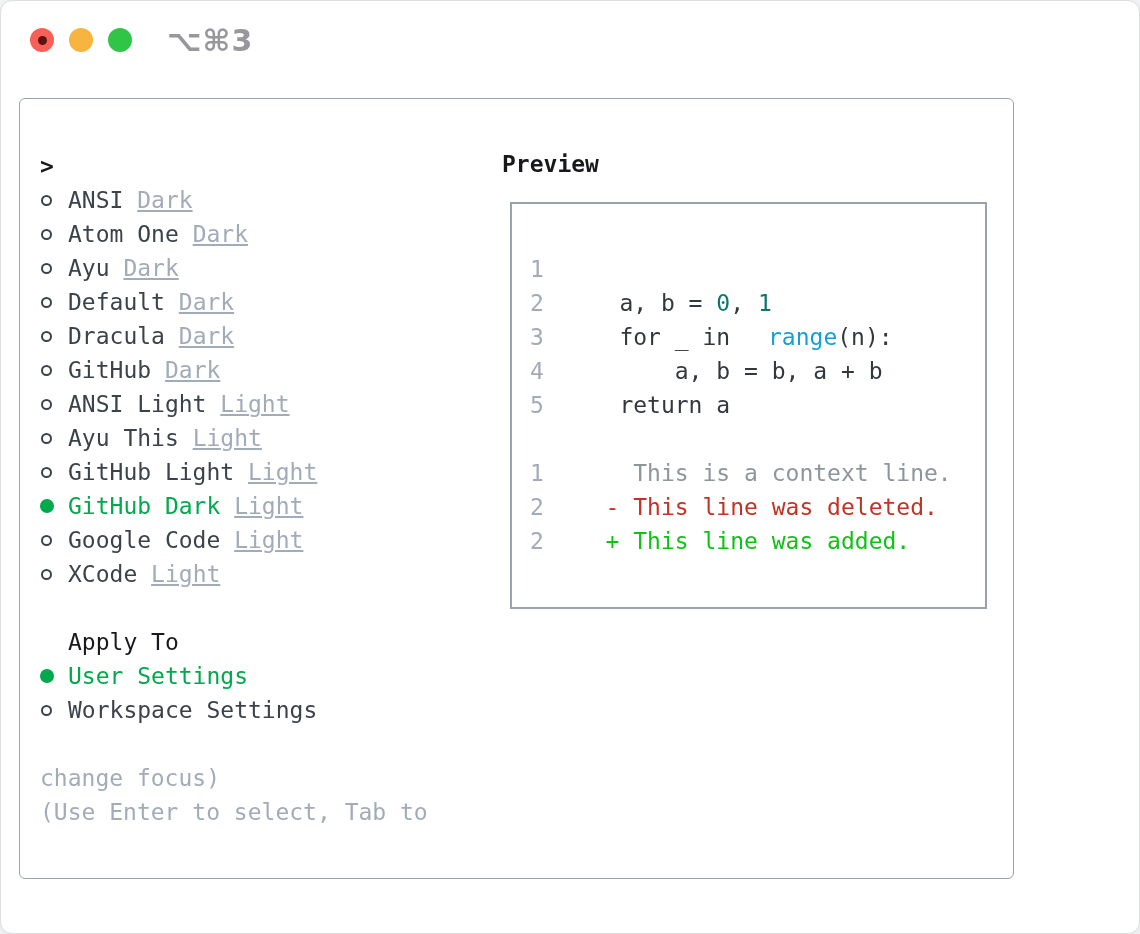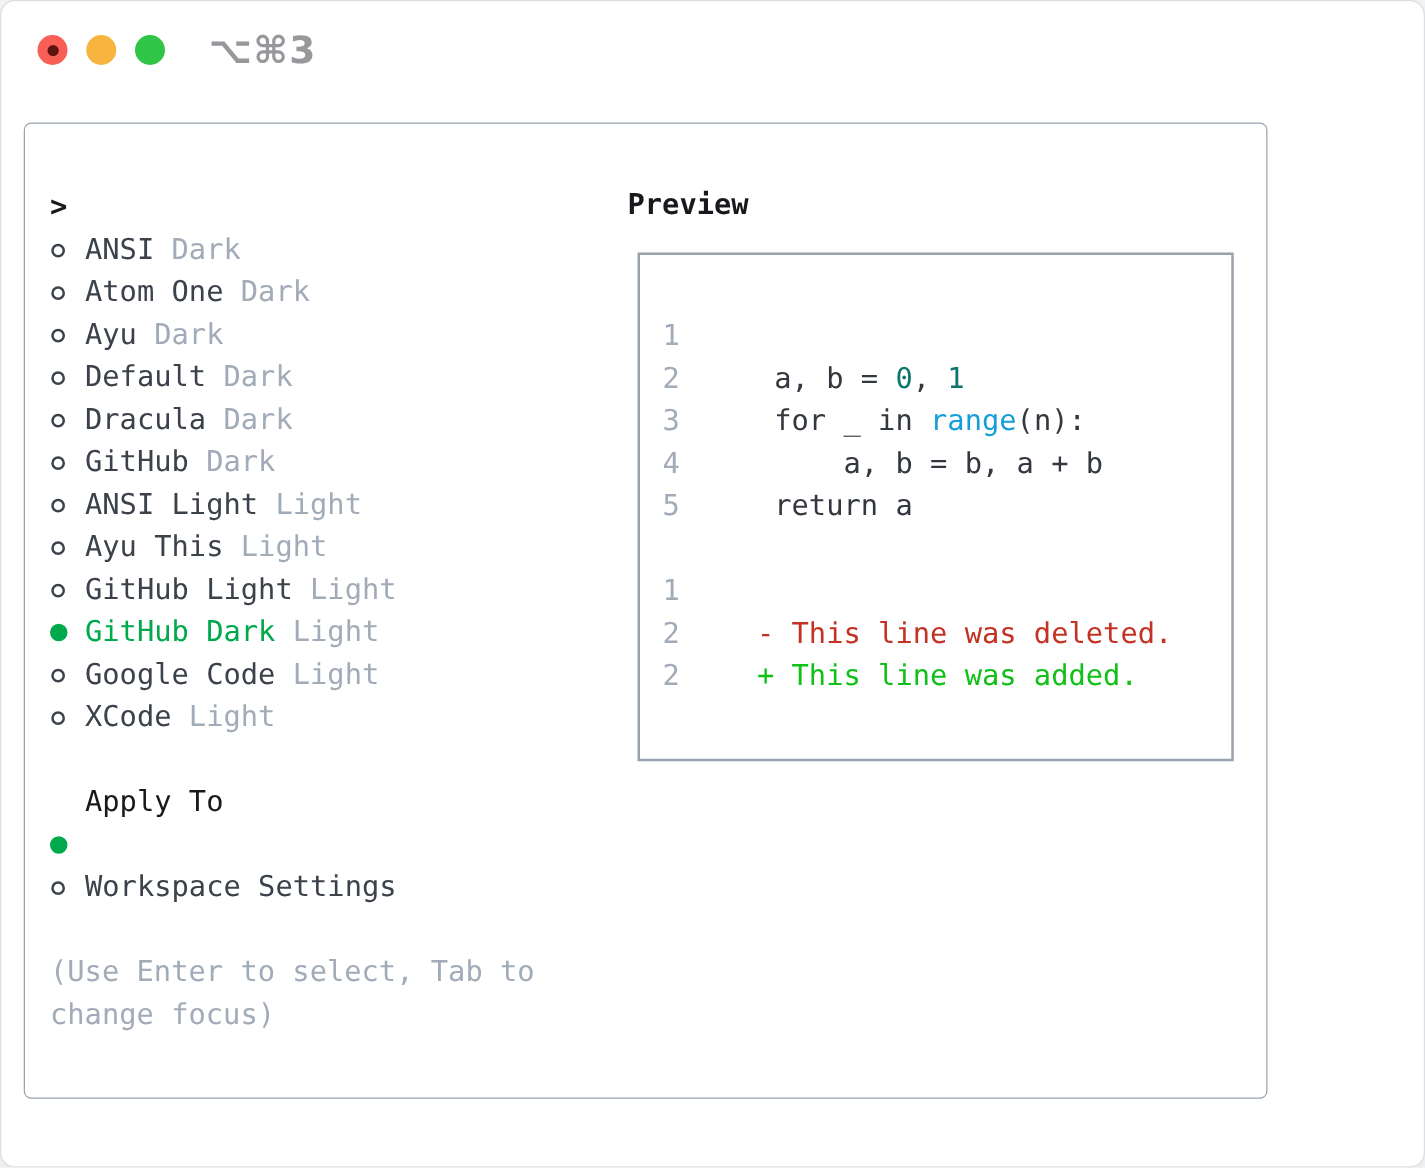--- a/index.html
+++ b/index.html
@@ -21,34 +21,34 @@
   
   .left-col{position:absolute;left:20px;top:50px;font-size:23px;color:var(--item-text);}
   .lrow{height:34px;display:flex;align-items:center;white-space:pre;}
   .marker{display:inline-flex;width:28px;align-items:center;flex:none;}
   .prompt{font-weight:bold;color:var(--text-dark);}
   .hdr{font-weight:bold;color:var(--text-dark);}
   .subhdr{color:var(--text-dark);}
   .ring{width:11px;height:11px;border:2.5px solid var(--item-text);border-radius:50%;box-sizing:border-box;margin-left:1px;}
   .lrow.selected .ring{background:var(--selection-green);border-color:var(--selection-green);width:14px;height:14px;margin-left:0;}
   .lrow.selected .tname,.lrow.selected .olabel{color:var(--selection-green);}
-  .tvariant{color:var(--muted-gray);margin-left:1ch;}
+  .tvariant{color:var(--muted-gray);margin-left:1ch;text-decoration:underline;}
   .spacer{height:34px;}
   .footer-line{height:34px;display:flex;align-items:center;color:var(--muted-gray);white-space:pre;}
 
   
   .preview-label{position:absolute;left:482px;top:48px;height:34px;display:flex;align-items:center;font-size:23px;font-weight:bold;color:var(--text-dark);}
   .preview-box{position:absolute;left:490px;top:103px;width:477px;height:407px;border:2px solid var(--panel-border);box-sizing:border-box;background:#fff;padding:48px 0 0 18px;overflow:hidden;}
   .crow{height:34px;display:flex;align-items:center;font-size:23px;white-space:pre;}
   .ln{display:inline-block;width:34px;flex:none;color:var(--muted-gray);}
   .ctext{white-space:pre;}
   .c-code{color:var(--code-text);}
   .c-func{color:var(--func-red);}
   .c-num{color:var(--number-teal);}
-  .c-builtin{color:var(--builtin-blue);}
+  .c-builtin{color:var(--builtin-blue);margin-left:24px;}
   .c-context{color:var(--context-gray);}
   .c-deleted{color:var(--deleted-red);}
   .c-added{color:var(--added-green);}
 </style>
 </head>
 <body>
 
 <div class="stage">
   <div class="window">
 
@@ -119,32 +119,32 @@
 </div>
 
         <div class="spacer"></div>
 
         <div class="lrow">
           <span class="marker"></span><span class="subhdr">Apply To</span>
         </div>
 
         <div id="apply-items">
   <div class="lrow selected">
-    <span class="marker"><span class="ring"></span></span>
+    <span class="marker"><span class="ring"></span></span><span class="olabel">User Settings</span>
   </div>
 
   <div class="lrow">
     <span class="marker"><span class="ring"></span></span><span class="olabel">Workspace Settings</span>
   </div>
 </div>
 
         <div class="spacer"></div>
 
+        <div class="footer-line">change focus)</div>
         <div class="footer-line">(Use Enter to select, Tab to</div>
-        <div class="footer-line">change focus)</div>
       </div>
 
       <div class="preview-label">Preview</div>
 
       <div class="preview-box">
         <div id="code-lines">
   <div class="crow">
     <span class="ln">1</span>
   </div>
 
@@ -162,21 +162,21 @@
 
   <div class="crow">
     <span class="ln">5</span><span class="ctext"><span class="c-code">    return a</span></span>
   </div>
 
   <div class="crow">
     <span class="ln"></span><span class="ctext"></span>
   </div>
 
   <div class="crow">
-    <span class="ln">1</span>
+    <span class="ln">1</span><span class="ctext"><span class="c-context">     This is a context line.</span></span>
   </div>
 
   <div class="crow">
     <span class="ln">2</span><span class="ctext"><span class="c-deleted">   - This line was deleted.</span></span>
   </div>
 
   <div class="crow">
     <span class="ln">2</span><span class="ctext"><span class="c-added">   + This line was added.</span></span>
   </div>
 </div>

